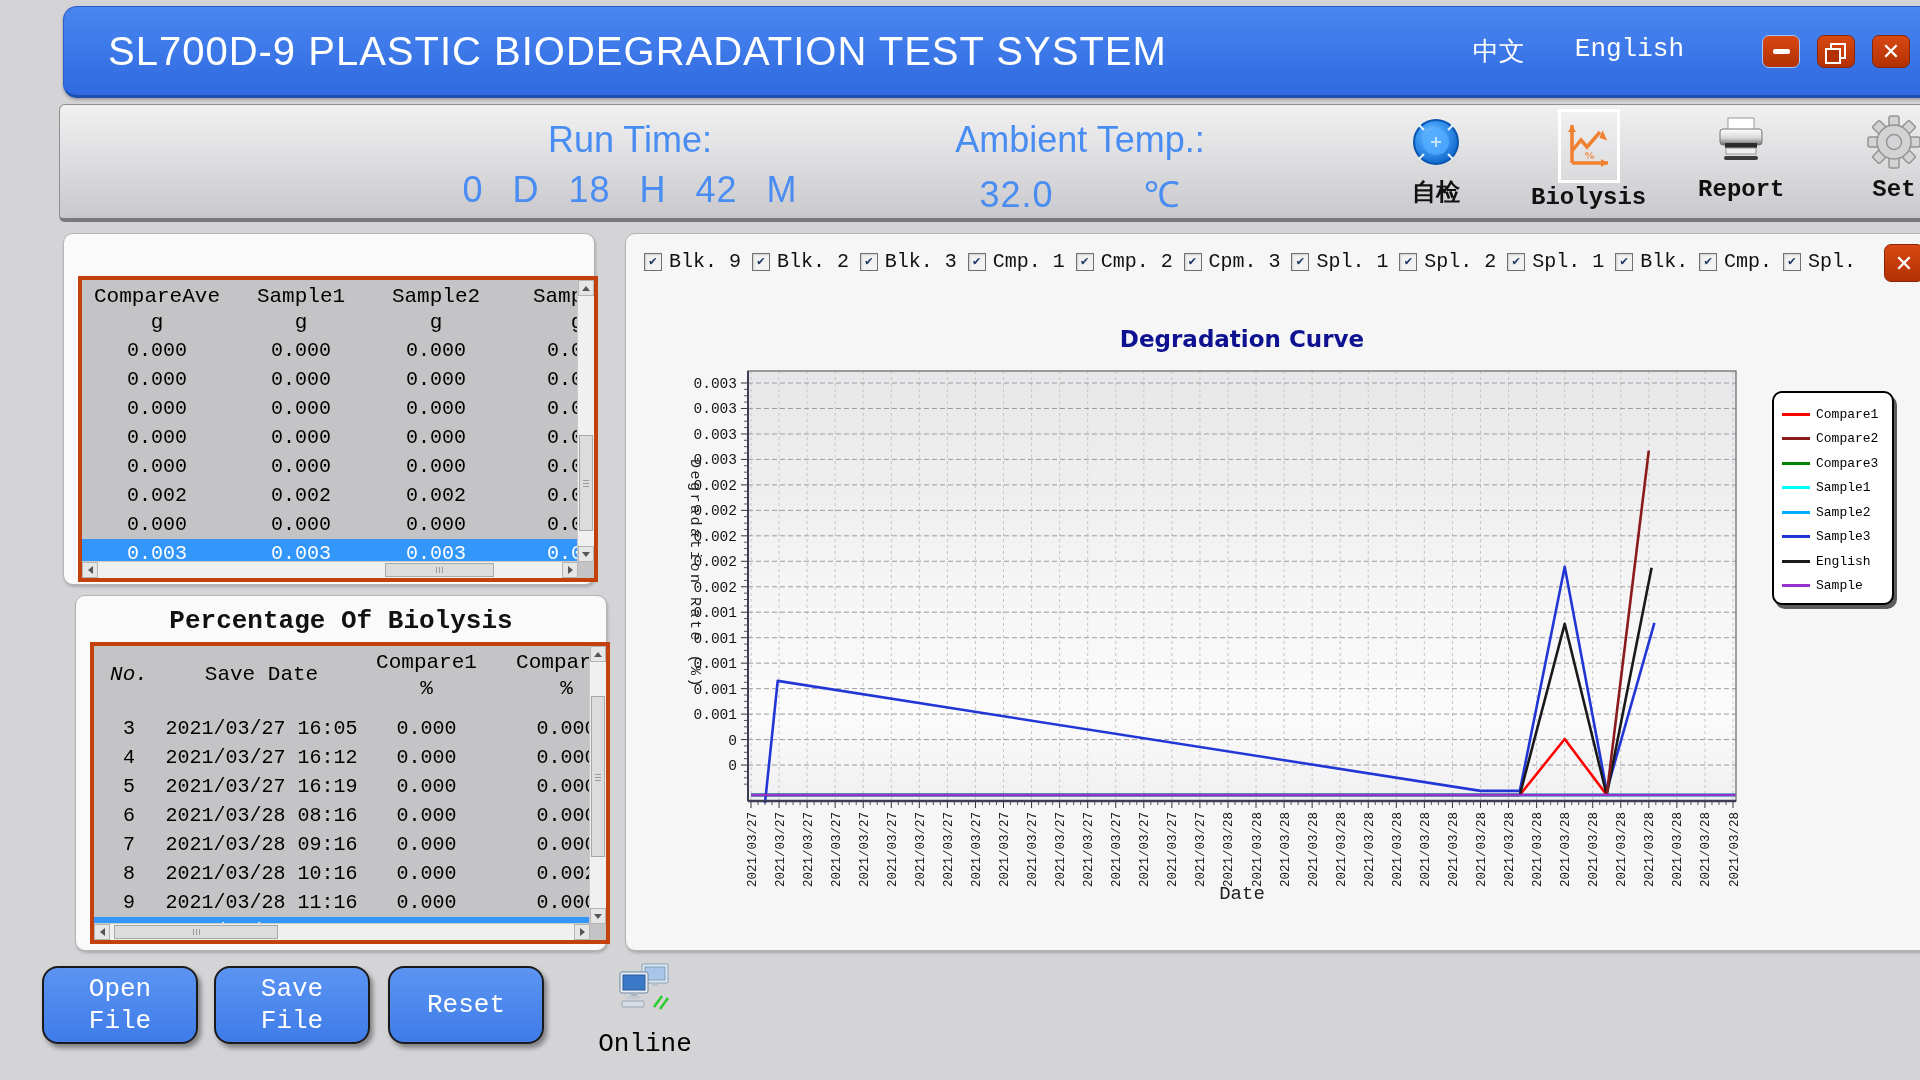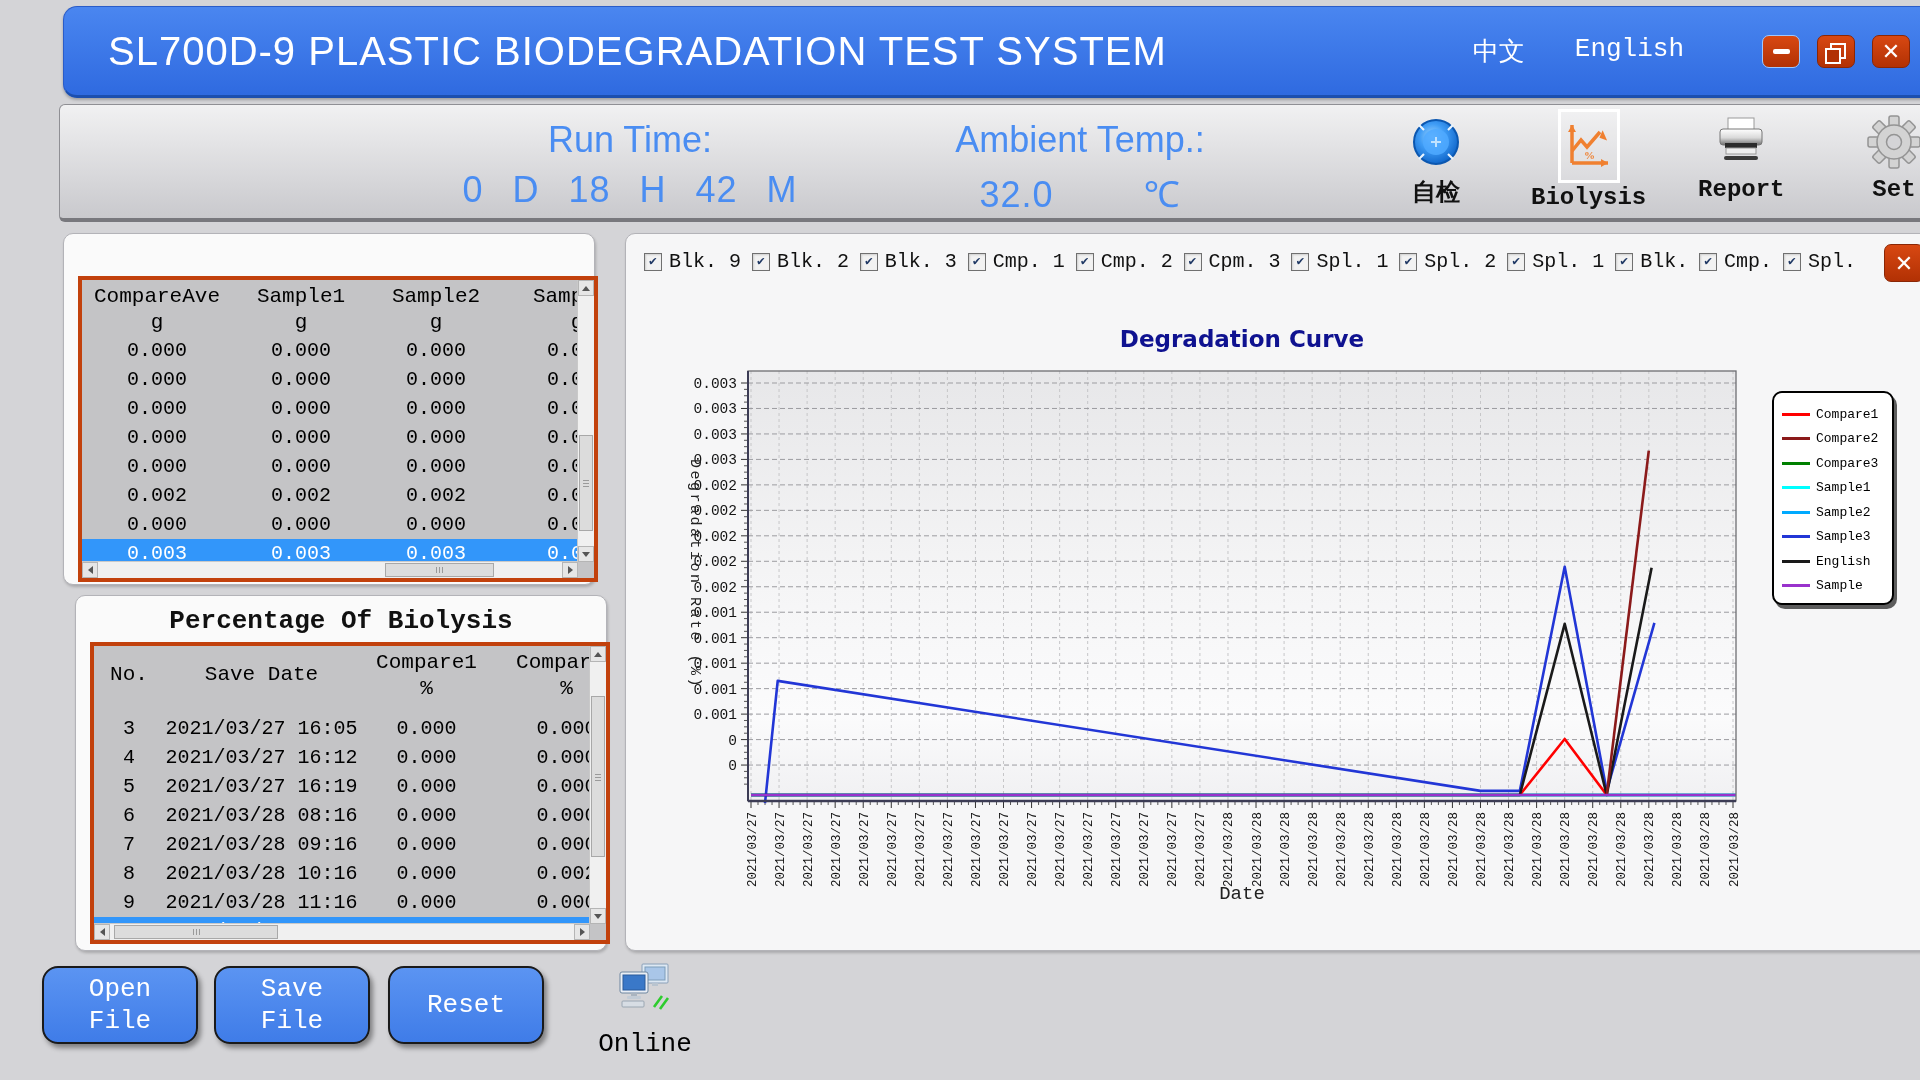--- a/index.html
+++ b/index.html
@@ -293,21 +293,21 @@
         </div>
     </div>
   </div>
 </section>
 
 <section class="abs panel bio-panel">
   <h2>Percentage Of Biolysis</h2>
   <div class="tablewrap">
     <div class="tclip">
       <div class="thead" id="bio-head">
-          <div class="hcol" style="width: 70px; padding-top: 16px;">
+          <div class="hcol" style="width: 70px; padding-top: 16px; font-style: italic;">
             <div>No.</div>
           </div>
           <div class="hcol" style="width: 195px; padding-top: 16px;">
             <div>Save Date</div>
           </div>
           <div class="hcol" style="width: 135px;">
             <div>Compare1</div>
             <div>%</div>
           </div>
           <div class="hcol" style="width: 145px;">

